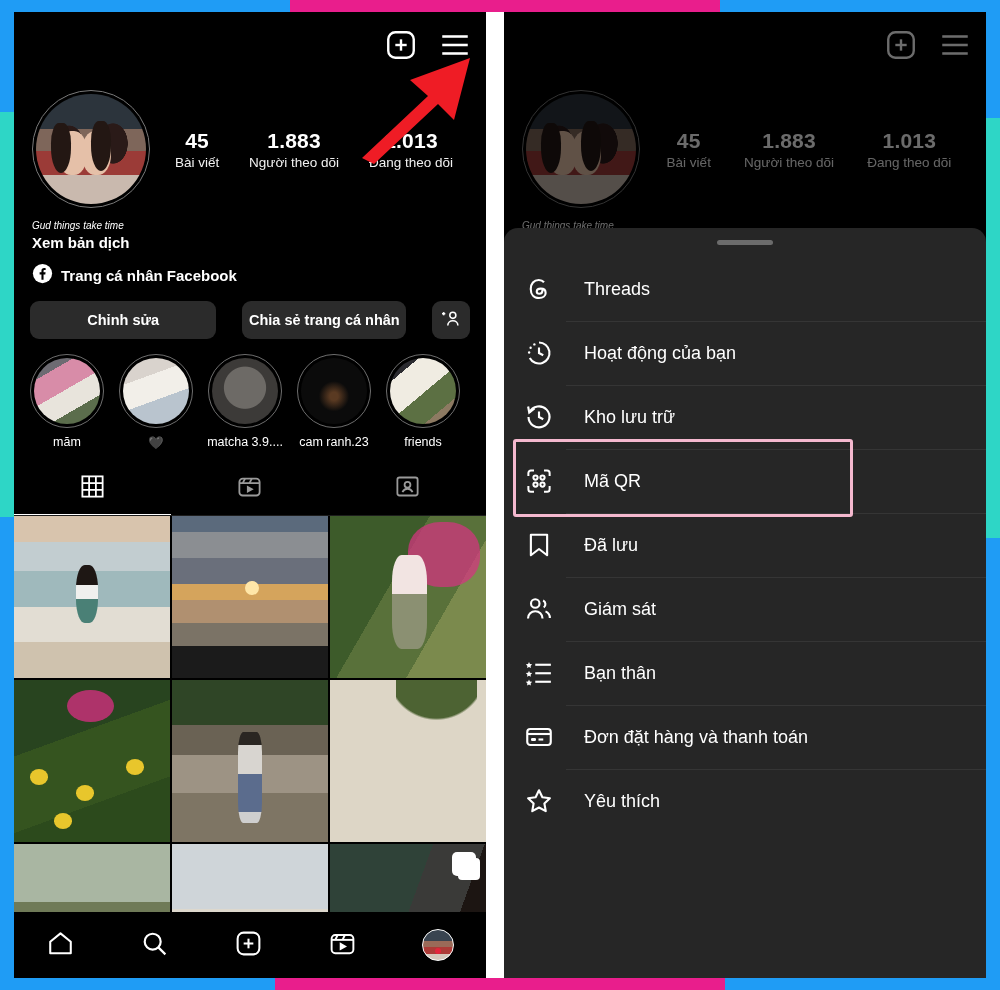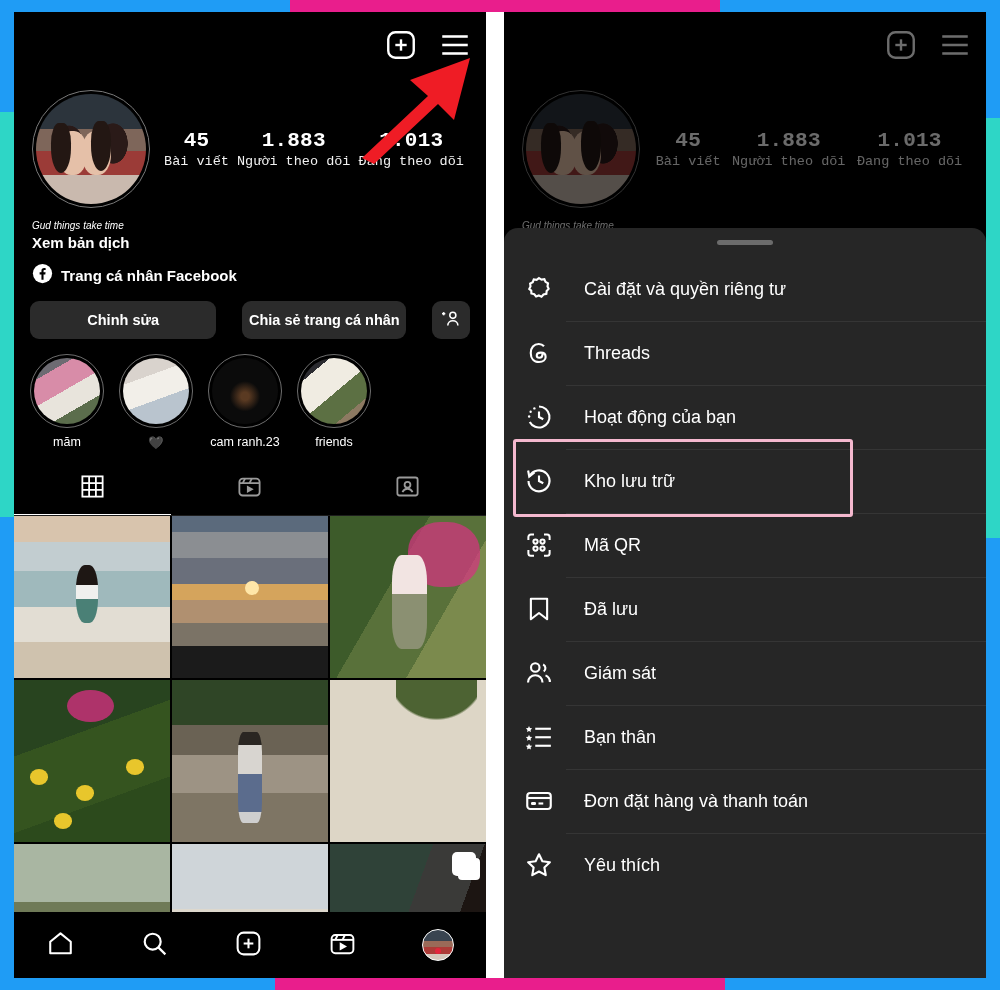--- a/index.html
+++ b/index.html
@@ -42,21 +42,21 @@
   .avatar-img{width:100%;height:100%;border-radius:50%;position:relative;overflow:hidden;
     background:
       radial-gradient(ellipse 22% 30% at 30% 47%, #2a1a18 0 60%, transparent 62%),
       radial-gradient(ellipse 22% 30% at 70% 45%, #2a1a18 0 60%, transparent 62%),
       linear-gradient(#2c343c 0 32%, #7e665a 32% 52%, #9b3b37 52% 74%, #c9b9ae 74% 100%);}
   .avatar-img:before{content:"";position:absolute;left:20%;top:34%;width:26%;height:40%;border-radius:45%;
       background:#e5c0a8;box-shadow:24px 0 0 #e5c0a8;}
   .avatar-img:after{content:"";position:absolute;left:14%;top:26%;width:18%;height:46%;border-radius:40% 40% 50% 50%;
       background:#231713;box-shadow:40px -2px 0 #231713;}
 
-  .stats{display:flex;flex:1;justify-content:space-around;padding-left:10px;font-family:Liberation Mono, monospace;}
+  .stats{display:flex;flex:1;justify-content:space-around;padding-left:10px;}
   .stat{text-align:center;color:#fff;}
   .stat .num{font-size:21px;font-weight:bold;letter-spacing:.2px;}
   .stat .lbl{font-size:13.5px;margin-top:2px;color:#f1f1f1;}
 
   .bio{color:#fff;padding:12px 18px 0 18px;}
   .bio .quote{font-style:italic;font-size:10px;}
   .bio .trans{font-size:15px;font-weight:bold;margin-top:3px;}
   .fb-row{display:flex;align-items:center;gap:8px;margin-top:12px;color:#fff;font-size:15px;font-weight:bold;}
 
   .btn-row{display:flex;gap:26px;padding:14px 16px 0 16px;}
@@ -220,20 +220,26 @@
         <div class="hl-lbl">măm</div>
       </div>
       <div class="hl">
         <div class="hl-ring">
             <div class="hl-img" style="background:linear-gradient(160deg,#d9d3cd 0 30%,#f2efe9 30% 60%,#b9c4ce 60% 100%)"></div>
           </div>
         <div class="hl-lbl">🖤</div>
       </div>
       <div class="hl">
         <div class="hl-ring">
+            <div class="hl-img" style="background:radial-gradient(circle at 50% 45%,#6d6a66 0 42%,#3c3a38 44% 100%)"></div>
+          </div>
+        <div class="hl-lbl">matcha 3.9....</div>
+      </div>
+      <div class="hl">
+        <div class="hl-ring">
             <div class="hl-img" style="background:radial-gradient(circle at 50% 58%,#5a3a22 0 8%,#0b0b0b 30% 100%)"></div>
           </div>
         <div class="hl-lbl">cam ranh.23</div>
       </div>
       <div class="hl">
         <div class="hl-ring">
             <div class="hl-img" style="background:linear-gradient(140deg,#2b2b30 0 20%,#f0ece2 20% 52%,#5c7043 52% 78%,#8d7a62 78% 100%)"></div>
           </div>
         <div class="hl-lbl">friends</div>
       </div>
@@ -377,28 +383,20 @@
 
     <div class="bio" style="opacity:.42">
       <div class="quote">Gud things take time</div>
     </div>
 
     <div class="sheet">
       <div class="handle"></div>
 
       <div class="menu">
 
-        <div class="mrow">
-          <span class="mic">
-            <svg viewBox="0 0 24 24" width="30" height="30" fill="none" stroke="#fff" stroke-width="1.7">
-              <path d="M12 3.3l2 1.2 2.3-.3.9 2.1 2 1.2-.4 2.3.9 2.1-1.6 1.7-.2 2.3-2.3.5-1.6 1.7-2.1-.9-2.2.8-1.5-1.8-2.3-.6-.1-2.3L4.2 12l1-2.1-.3-2.3 2.1-1.1.8-2.2 2.3.4z"></path>
-            </svg>
-          </span>
-          <span class="mlbl">Cài đặt và quyền riêng tư</span>
-        </div>
 
         <div class="mrow">
           <span class="mic">
             <svg viewBox="0 0 24 24" width="30" height="30" fill="none" stroke="#fff" stroke-width="1.7">
               <path d="M16 6.6c-1.1-1.3-2.6-1.8-4.2-1.8-3.9 0-6.4 2.9-6.4 7.1 0 4.3 2.5 7.3 6.6 7.3 3.3 0 5.3-1.9 5.3-4.1 0-2-1.5-3.4-3.9-3.4-1.9 0-3.2 1-3.2 2.3 0 1.1.9 1.8 2 1.8 1.6 0 2.6-1.3 2.6-3.3"></path>
             </svg>
           </span>
           <span class="mlbl">Threads</span>
         </div>
 

